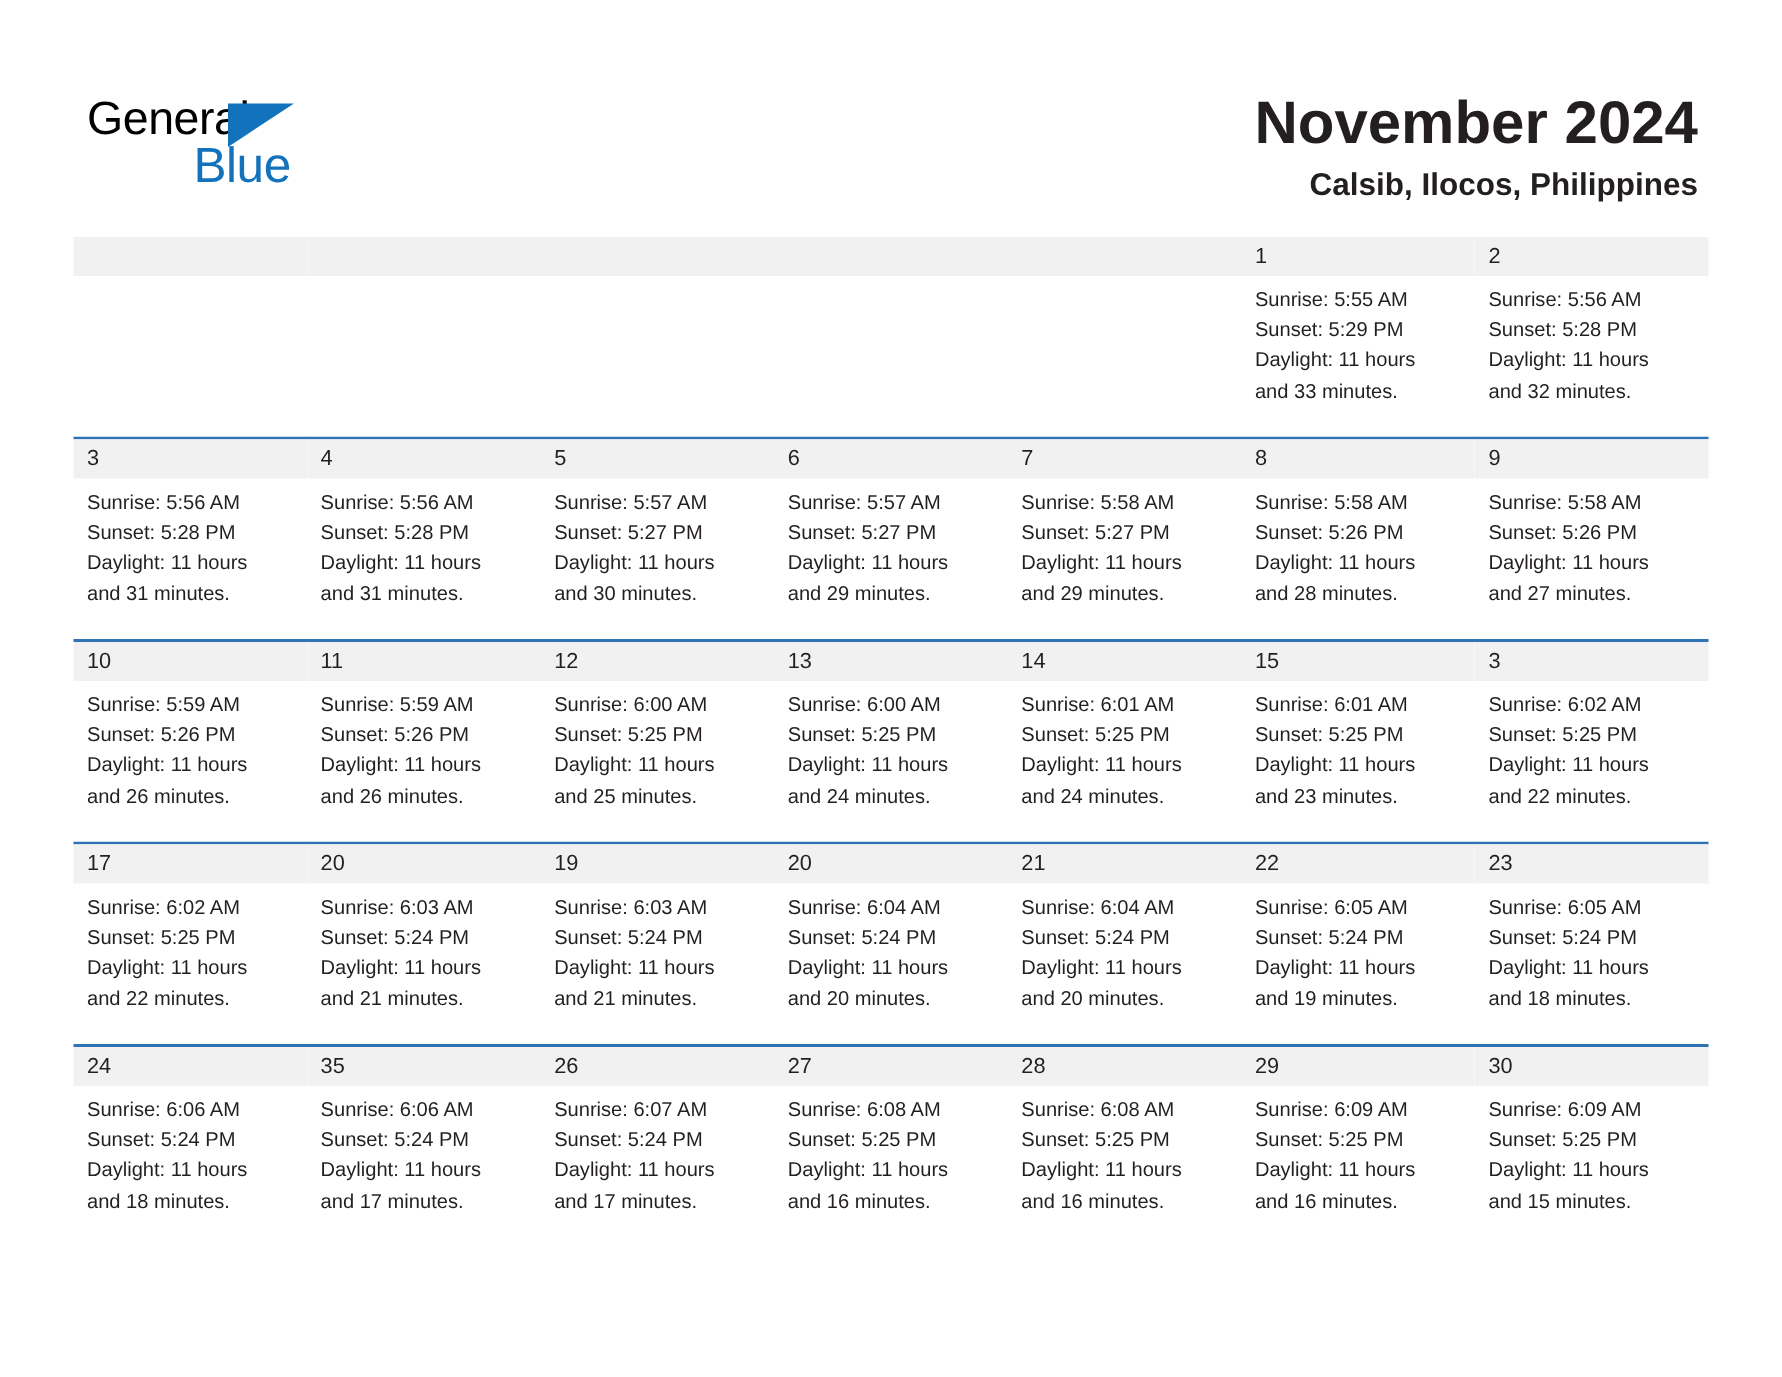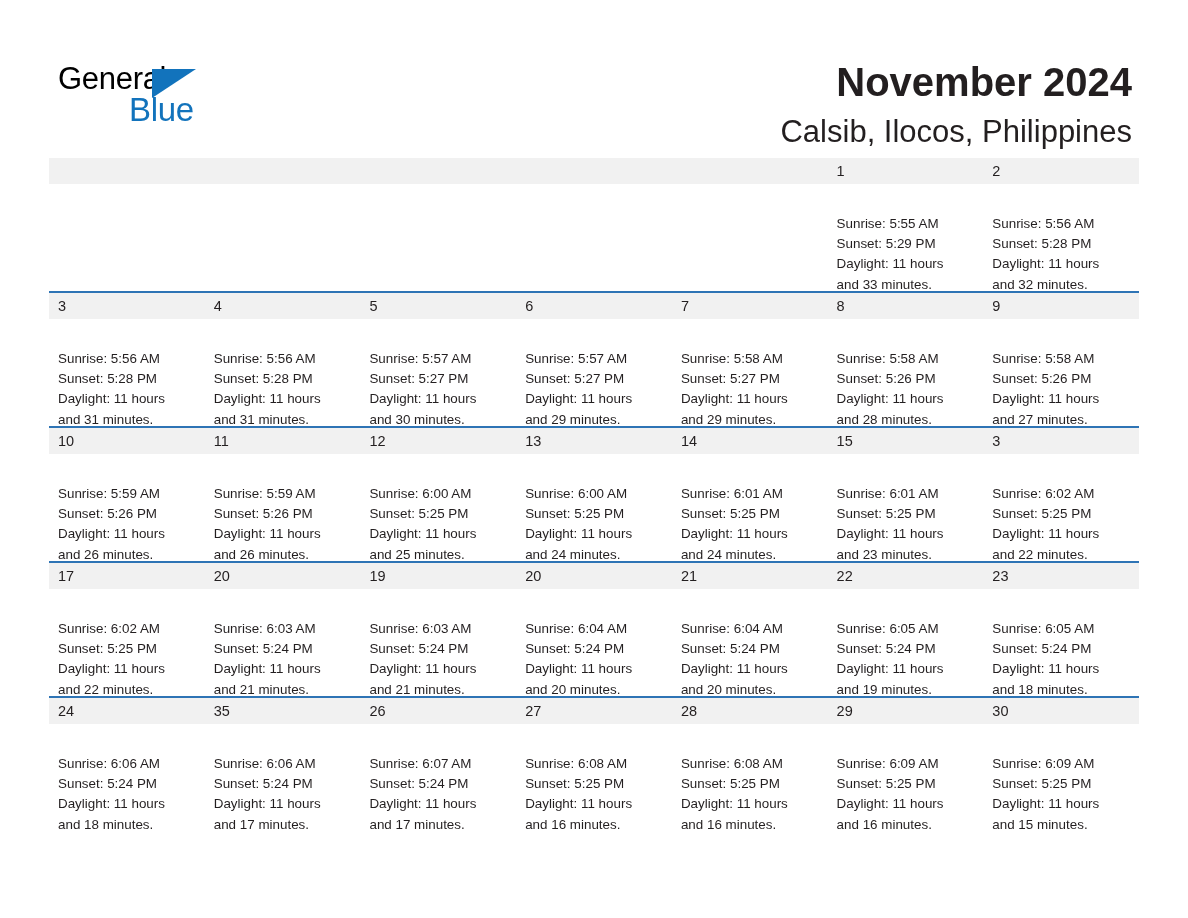--- a/index.html
+++ b/index.html
@@ -75,24 +75,24 @@
     text-align: right;
   }
   .month-title {
     font-size: 40px;
     line-height: 48px;
     font-weight: 700;
     color: #231f20;
     white-space: nowrap;
   }
   .location {
-    margin-top: 12px;
-    font-size: 31px;
+    margin-top: 4px;
+    font-size: 21px;
     line-height: 28px;
-    font-weight: 400;
+    font-weight: 700;
     color: #231f20;
     white-space: nowrap;
   }
 
   
   .calendar {
     position: absolute;
     left: 49px;
     top: 158px;
     width: 1090px;
@@ -141,21 +141,20 @@
     line-height: 26px;
     color: #231f20;
     padding-left: 9px;
     display: block;
   }
   .day-cell.empty .day-num-band {
     background: #f1f1f1;
   }
   .day-body {
     padding: 6px 9px 0 9px;
-    margin-top: 24px;
   }
   .day-line {
     font-size: 13.4px;
     line-height: 20.2px;
     color: #231f20;
     white-space: nowrap;
   }
 </style>
 </head>
 <body>

